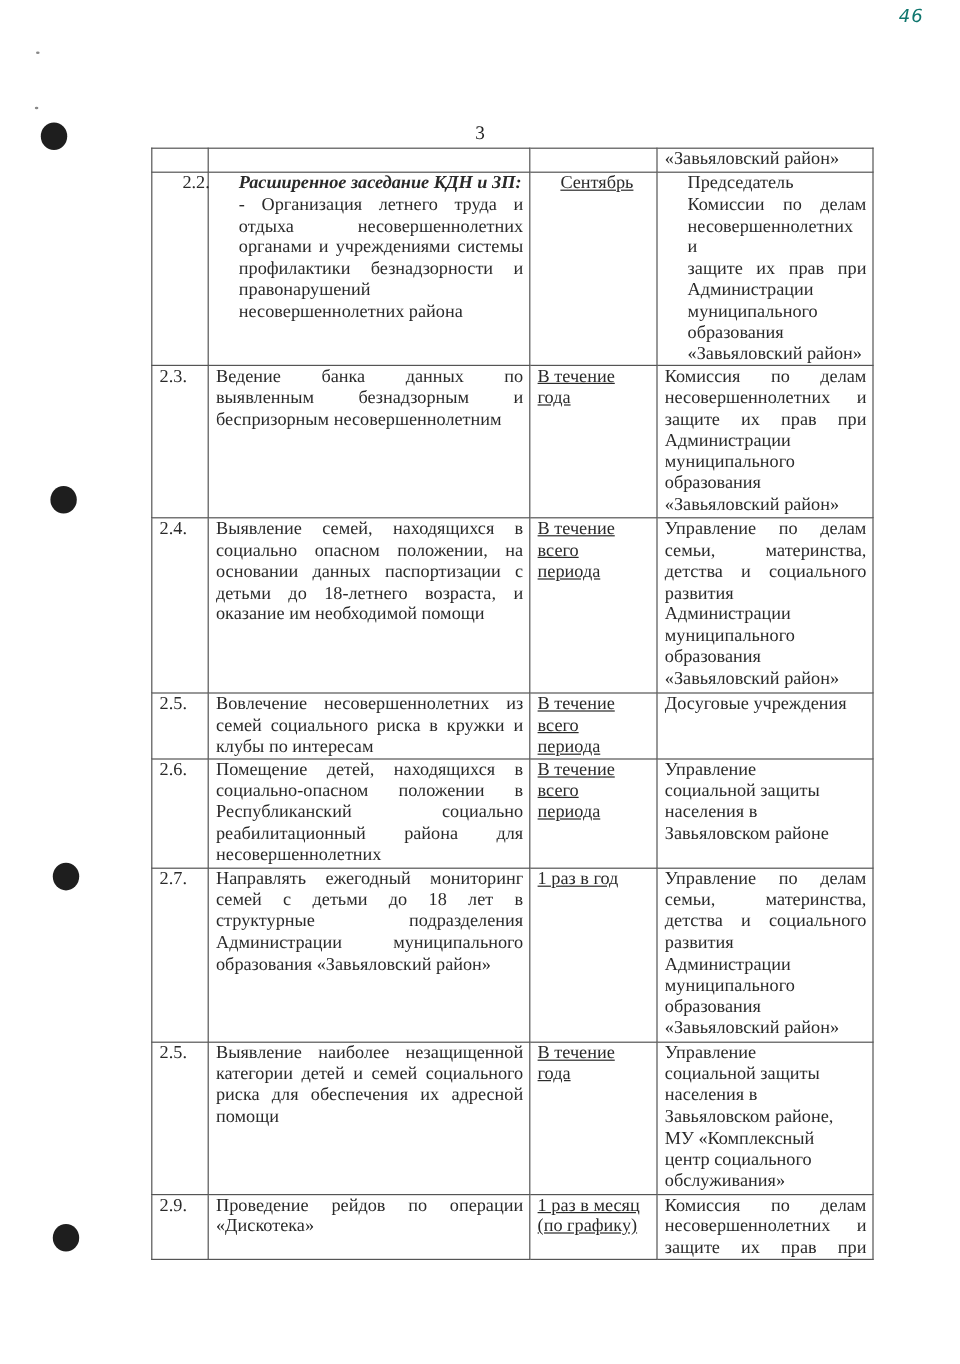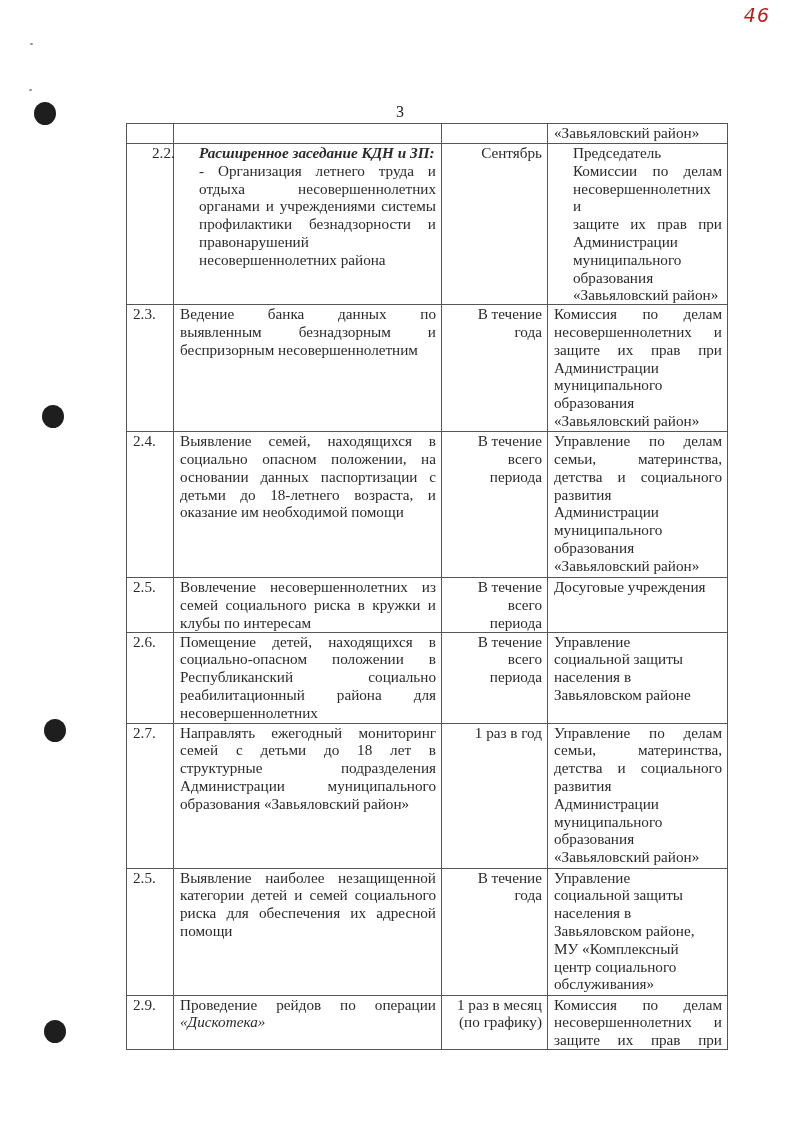--- a/index.html
+++ b/index.html
@@ -9,21 +9,21 @@
     font-family: "Liberation Serif", "DejaVu Serif", serif;
     color: #2a2a2a;
   }
   .hole {
     position: absolute; border-radius: 50%;
     background: #1e1e1e;
   }
   .speck { position: absolute; background: #888; border-radius: 50%; }
   .folio {
     position: absolute; right: 30px; top: 4px;
-    font-family: "DejaVu Sans", sans-serif; font-size: 19px; color: #b91c1c;
+    font-family: "DejaVu Sans", sans-serif; font-size: 15px; color: #0f766e;
     font-style: italic; font-weight: 300; letter-spacing: 1px;
   }
   .page-number {
     position: absolute; left: 0; width: 800px; top: 103px;
     text-align: center; font-size: 16px; color: #222;
   }
   table.plan {
     position: absolute; left: 126px; top: 123px;
     width: 601px;
     border-collapse: collapse;
@@ -34,26 +34,26 @@
     border: 1px solid #555;
     vertical-align: top;
     padding: 0 5px 0 6px;
   }
   col.c-num { width: 47px; }
   col.c-act { width: 268px; }
   col.c-term { width: 106px; }
   col.c-resp { width: 180px; }
   td.num { padding-left: 7px; }
   td.act { text-align: justify; }
-  td.term { text-align: right; padding: 0 3px; }
+  td.term { text-align: left; padding: 0 3px; text-decoration: underline; }
   td.resp { text-align: justify; padding-right: 4px; }
   .line { display: block; }
   .just-line { display: block; text-align: justify; text-align-last: justify; }
   .bold-italic { font-weight: bold; font-style: italic; }
-  .italic { font-style: italic; }
+  .italic { }
   tr.r-cont td { height: 19px; }
   tr.r22 td { height: 143px; padding-left: 25px; }
   tr.r23 td { height: 126px; }
   tr.r24 td { height: 145px; }
   tr.r25 td { height: 53px; margin-top: 40px; }
   tr.r26 td { height: 90px; }
   tr.r27 td { height: 144px; margin-left: 44px; }
   tr.r28 td { height: 126px; }
   tr.r29 td { height: 52px; margin-top: 28px; }
 </style>

